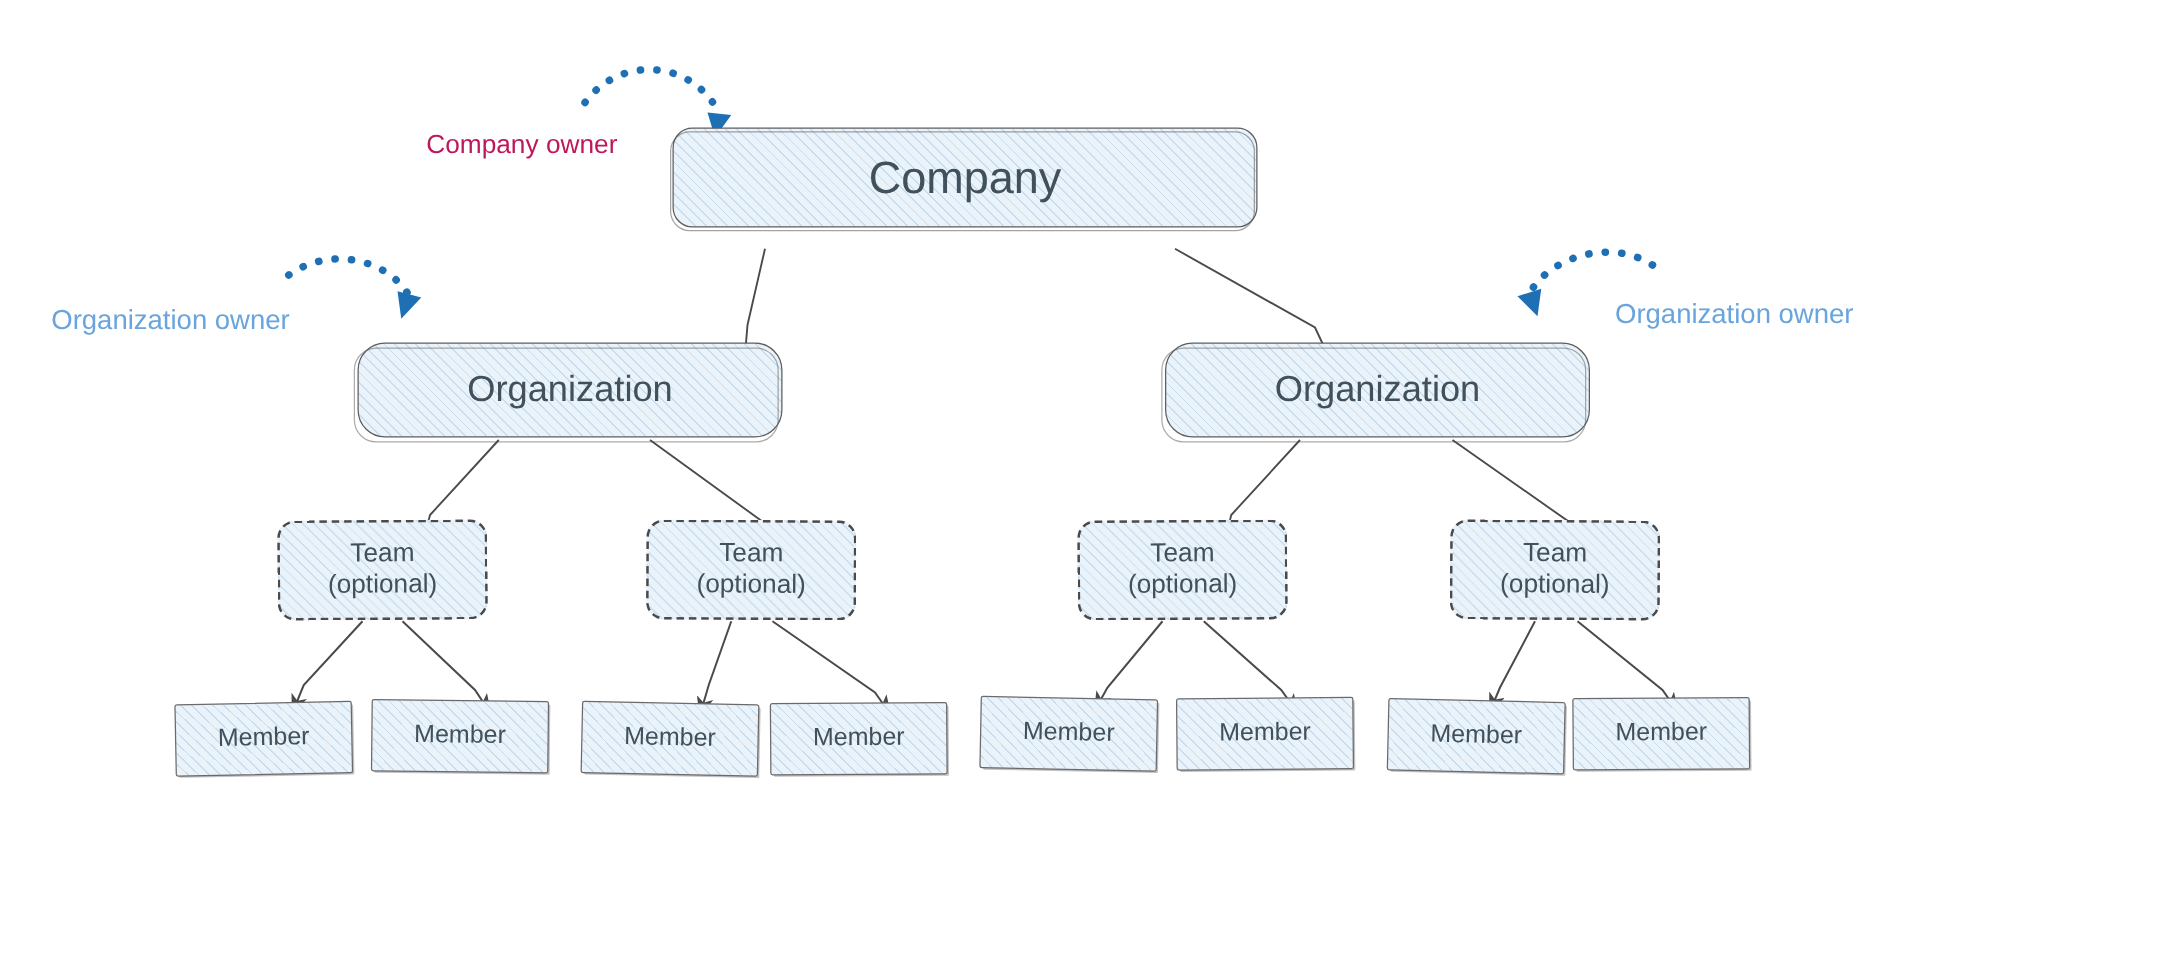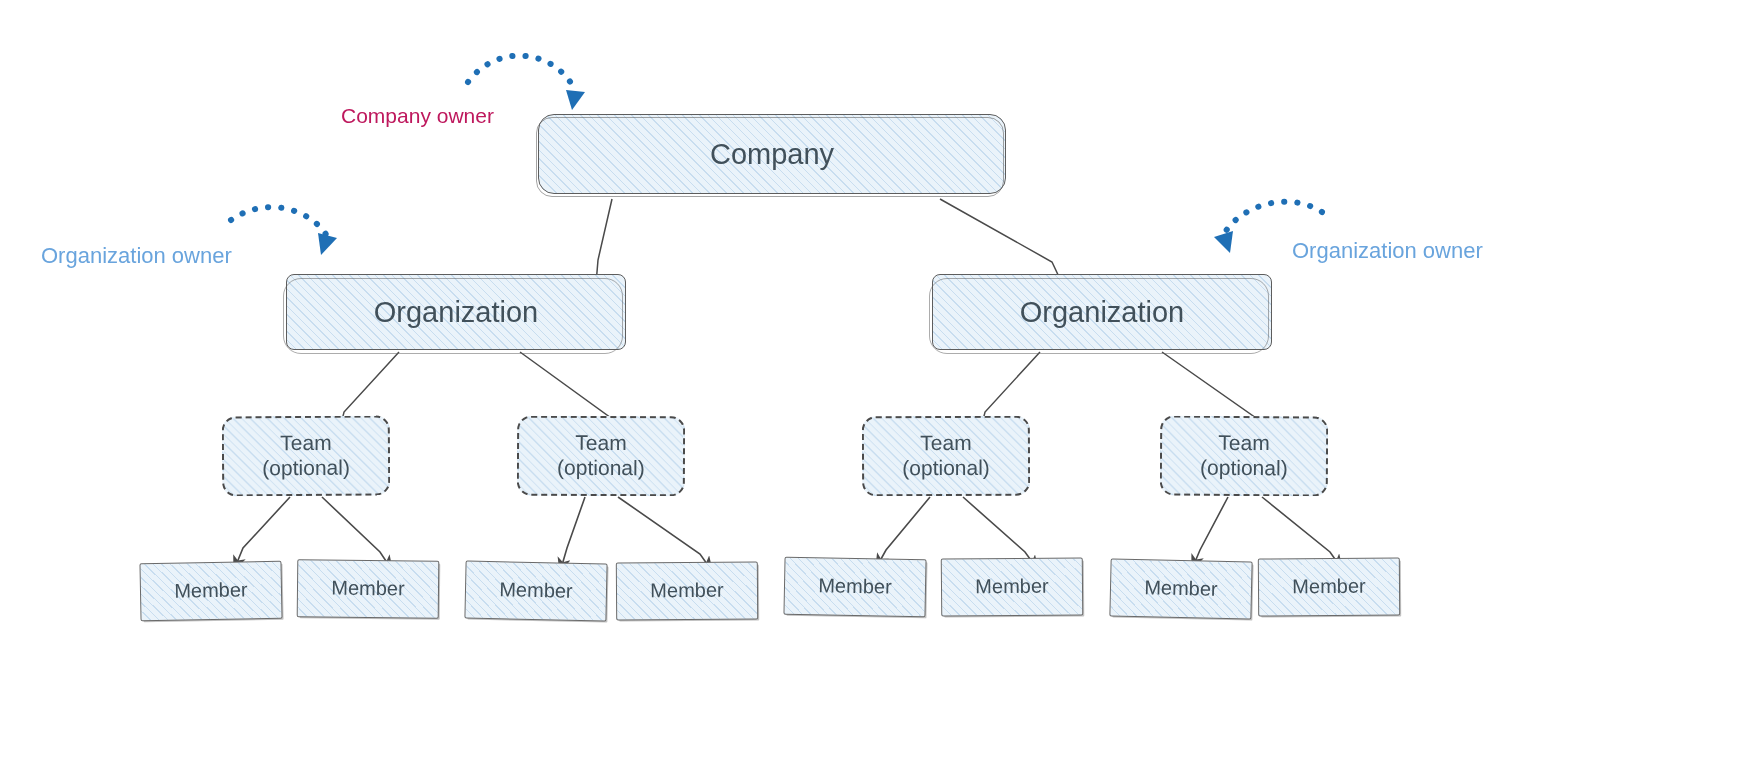--- a/index.html
+++ b/index.html
@@ -6,25 +6,25 @@
   body{width:1745px;height:779px;font-family:"Liberation Sans",sans-serif;overflow:hidden;}
   #stage{position:relative;width:1745px;height:779px;background:#fff;}
   svg.layer{position:absolute;left:0;top:0;width:1745px;height:779px;pointer-events:none;}
   .node{position:absolute;box-sizing:border-box;display:flex;align-items:center;justify-content:center;
         text-align:center;color:#41505a;line-height:1.18;}
   .sketch-fill{
     background-color:#eaf3fa;
     background-image:repeating-linear-gradient(45deg,rgba(120,170,215,.30) 0px,rgba(120,170,215,.30) 1px,
                      rgba(255,255,255,0) 1px,rgba(255,255,255,0) 6px);
   }
-  .company{left:538px;top:114px;width:468px;height:80px;border:1.6px solid #5d5d5d;border-radius:16px;
-           font-size:29px;}
+  .company{left:538px;top:102px;width:468px;height:80px;border:1.6px solid #5d5d5d;border-radius:16px;
+           font-size:36px;}
   .company::after{content:"";position:absolute;left:-3px;top:2px;width:100%;height:100%;
            border:1.4px solid rgba(90,90,90,.55);border-radius:16px;pointer-events:none;}
-  .org{width:340px;height:76px;border:1.6px solid #5d5d5d;border-radius:8px;font-size:29px;top:274px;}
+  .org{width:340px;height:76px;border:1.6px solid #5d5d5d;border-radius:22px;font-size:29px;top:274px;}
   .org::after{content:"";position:absolute;left:-4px;top:3px;width:100%;height:100%;
            border:1.4px solid rgba(90,90,90,.5);border-radius:18px;pointer-events:none;}
   .org-left{left:286px;}
   .org-right{left:932px;}
   .team{width:168px;height:80px;border:2px dashed #4a4a4a;border-radius:14px;font-size:21px;top:416px;}
   .member{width:142px;height:58px;border:1.6px solid #6a6a6a;border-radius:2px;font-size:20px;
           box-shadow:2px 2px 0 -1px rgba(120,120,120,.45);}
   .owner-label{position:absolute;font-size:21px;white-space:nowrap;}
   .owner-company{color:#be185d;left:341px;top:104px;font-size:21px;}
   .owner-org-left{color:#69a4dd;left:41px;top:243px;font-size:22px;}

